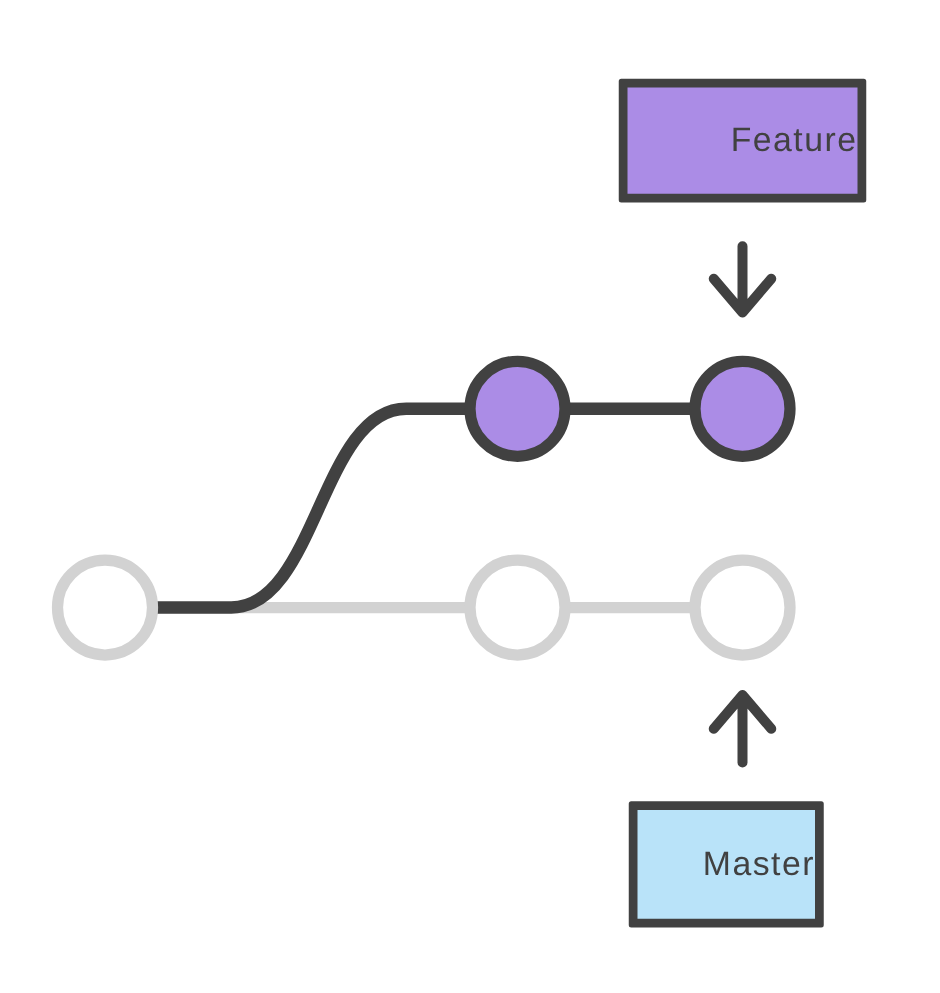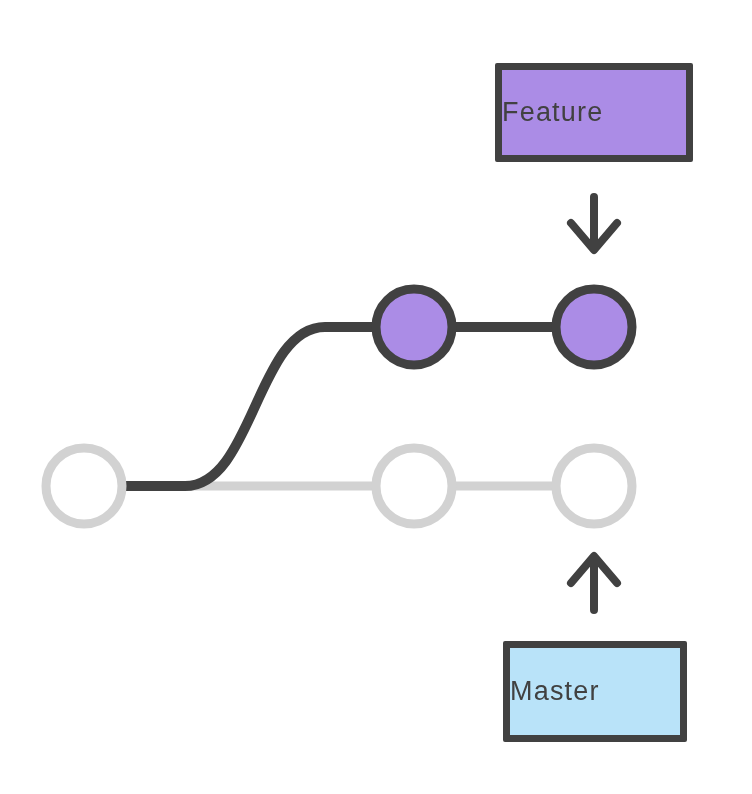--- a/index.html
+++ b/index.html
@@ -45,38 +45,38 @@
     stroke-width: 8;
     fill: none;
     stroke-linecap: round;
     stroke-linejoin: round;
   }
   .label-box {
     position: absolute;
     box-sizing: border-box;
     display: flex;
     align-items: center;
-    justify-content: flex-start;
+    justify-content: flex-end;
     border: 7px solid var(--outline-dark, #414141);
     border-radius: 2px;
     font-size: 27px;
     letter-spacing: 1.2px;
     color: var(--text, #414141);
   }
   .feature-box {
     left: 495px;
     top: 63px;
     width: 198px;
     height: 99px;
     background: var(--feature-fill, #ab8ce6);
   }
   .master-box {
     left: 503px;
     top: 641px;
-    width: 184px;
+    width: 156px;
     height: 101px;
     background: var(--master-fill, #b9e3f9);
   }
 </style>
 </head>
 <body>
 
 <div class="canvas">
 
   <svg class="diagram-svg" width="752" height="794" viewBox="0 0 752 794">

